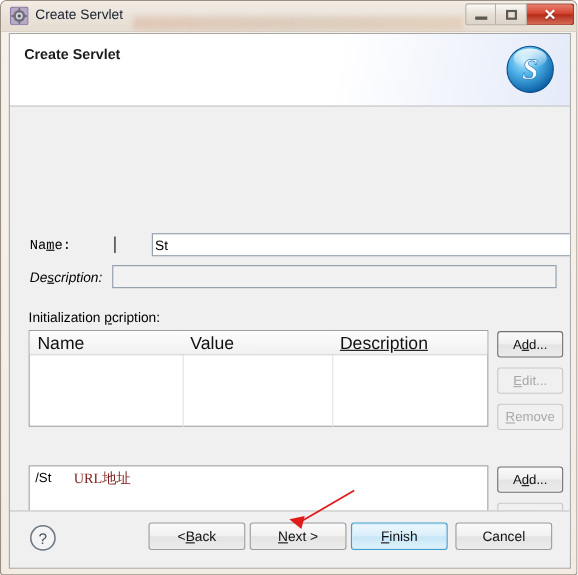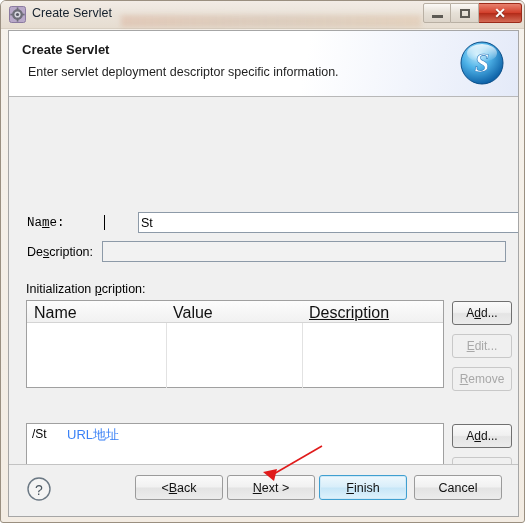--- a/index.html
+++ b/index.html
@@ -145,22 +145,22 @@
   .colsep {
     position: absolute; top: 0; width: 1px; height: 87px;
     background: #e2e2e2;
   }
   .url-item {
     position: absolute; left: 5px; top: 3px;
     font-size: 12px; color: #000; white-space: nowrap;
   }
   .annot-zh {
     position: absolute; left: 40px; top: 2px;
-    font-size: 13px; color: #3b82f6;
-    font-family: Liberation Sans, sans-serif;
+    font-size: 13px; color: #7f1d1d;
+    font-family: Liberation Serif, serif;
     white-space: nowrap;
   }
   
   .sbtn {
     position: absolute;
     width: 60px; height: 24px;
     box-sizing: border-box;
     border: 1px solid #9e9e9e;
     border-radius: 3px;
     background: linear-gradient(180deg,#fafafa 0%,#f0f0f0 47%,#e4e4e4 53%,#ebebeb 100%);
@@ -234,21 +234,20 @@
       <div class="wbtn close">
         <span class="glyph-close">✕</span>
       </div>
     </div>
   </div>
 
   <div class="dialog">
 
     <div class="banner">
       <div class="banner-title">Create Servlet</div>
-      <div class="banner-sub">Enter servlet deployment descriptor specific information.</div>
       <div class="banner-logo">
         <svg width="50" height="50" viewBox="0 0 50 50">
           <defs>
             <radialGradient id="sph" cx="38%" cy="30%" r="72%">
               <stop offset="0%" stop-color="#bfe9fb"></stop>
               <stop offset="45%" stop-color="#4fb3e8"></stop>
               <stop offset="100%" stop-color="#0b5fa5"></stop>
             </radialGradient>
             <linearGradient id="gloss" x1="0" y1="0" x2="0" y2="1">
               <stop offset="0%" stop-color="#ffffff" stop-opacity="0.85"></stop>
@@ -261,21 +260,21 @@
         </svg>
       </div>
     </div>
 
     <div class="dlg-body">
 
       <div class="lbl" style="left:18px; top:119px;font-family:Liberation Mono, monospace;"><span>Na</span><span class="u">m</span><span>e:</span></div>
       <input class="field" id="name-field" type="text" value="St" style="">
       <div class="caret"></div>
 
-      <div class="lbl" style="left:18px; top:148px;"><span>De</span><span class="u">s</span><span>cription:</span></div>
+      <div class="lbl" style="left:18px; top:148px;font-style:italic;"><span>De</span><span class="u">s</span><span>cription:</span></div>
       <input class="field" id="desc-field" type="text" value="" style="">
 
       <div class="lbl" style="left:17px; top:185px;"><span>Initialization </span><span class="u">p</span><span>cription:</span></div>
 
       <div class="listbox" id="init-table">
         <div class="colsep" style="left:139px;"></div>
         <div class="colsep" style="left:275px;"></div>
         <div class="thead">
           <div class="th" style="left:7px;">Name</div>
           <div class="th" style="left:146px;">Value</div>

